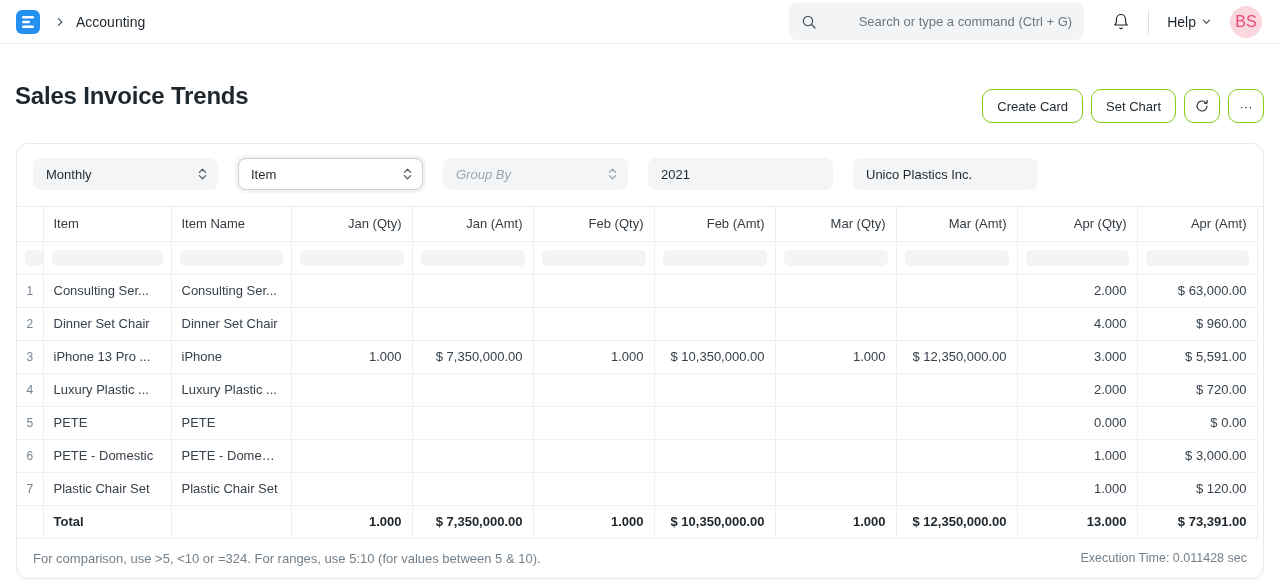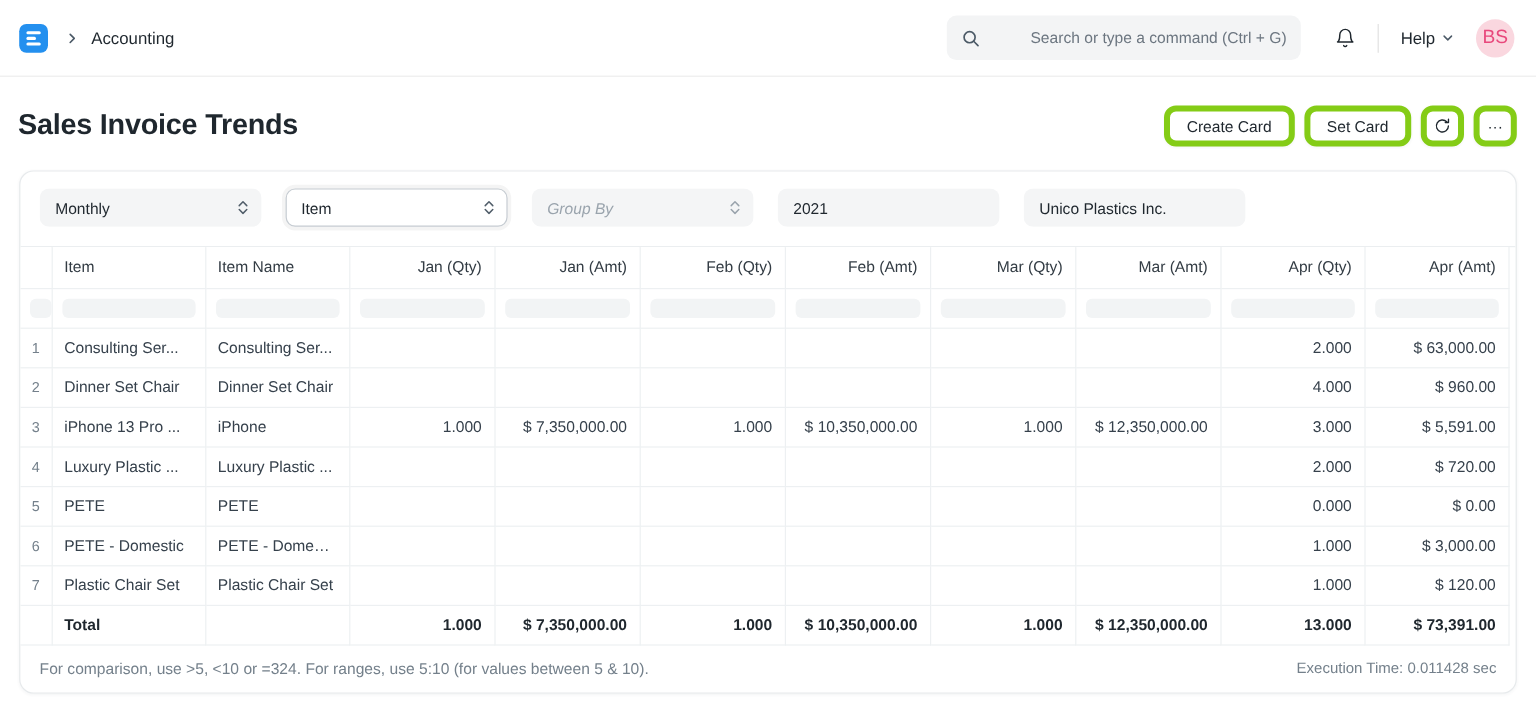--- a/index.html
+++ b/index.html
@@ -1,20 +1,20 @@
 <!DOCTYPE html>
 <html><head>
 <meta charset="utf-8">
 <style>
   * { margin:0; padding:0; box-sizing:border-box; }
   html,body { width:1280px; height:586px; overflow:hidden; background:#fff;
     font-family:"Liberation Sans","DejaVu Sans",sans-serif; color:#1f272e; }
 
   
-  .navbar { height:64px; display:flex; align-items:center; padding:0 18px 0 16px;
+  .navbar { height:44px; display:flex; align-items:center; padding:0 18px 0 16px;
     border-bottom:1px solid #ededed; background:#fff; }
   .logo { width:24px; height:24px; border-radius:6px; background:#2490ef;
     display:flex; align-items:center; justify-content:center; cursor:pointer; flex:none; }
   .crumb-chev { margin:0 10px 0 14px; color:#4c5a67; display:flex; }
   .breadcrumb { font-size:14px; color:#1f272e; cursor:pointer; }
   .nav-right { margin-left:auto; display:flex; align-items:center; }
   .searchbar { width:295px; height:37px; background:#f3f4f5; border-radius:8px;
     display:flex; align-items:center; padding:0 12px; cursor:text;justify-content:space-between; }
   .searchbar svg { flex:none; }
   .search-ph { font-size:13px; color:#6c7680; margin-left:9px; white-space:nowrap; }
@@ -22,24 +22,24 @@
   .nav-divider { width:1px; height:24px; background:#e2e2e2; margin:0 18px; }
   .help { display:flex; align-items:center; gap:5px; font-size:14px; cursor:pointer; }
   .avatar { width:32px; height:32px; border-radius:50%; margin-left:18px;
     display:flex; align-items:center; justify-content:center;
     font-size:16px; font-weight:500; cursor:pointer; }
 
   
   .page-head { display:flex; align-items:center; padding:24px 16px 18px 15px; }
   .page-title { font-size:24px; font-weight:700; letter-spacing:-0.2px; color:#1f272e; }
   .actions { margin-left:auto; display:flex; align-items:center; gap:8px; }
-  .btn { height:34px; background:#fff; border:5px solid #84cc16; border-radius:10px;
+  .btn { height:34px; background:#fff; border:1px solid #84cc16; border-radius:10px;
     font-size:13px; font-family:inherit; color:#1f272e; padding:0 14px; cursor:pointer;
     display:flex; align-items:center; justify-content:center;
-    box-shadow:0 1px 2px rgba(25,39,52,0.04); }
+    box-shadow:0 1px 2px rgba(25,39,52,0.04);margin-top:21px; }
   .btn.icon-btn { width:36px; padding:0; color:#1f272e; }
 
   
   .card { margin:2px 16px 0 16px; height:436px; background:#fff;
     border:1px solid #e7eaec; border-radius:12px;
     box-shadow:0 1px 3px rgba(25,39,52,0.05); overflow:hidden;
     display:flex; flex-direction:column; }
 
   .filters { display:flex; align-items:center; gap:20px; padding:14px 16px 16px 16px; }
   .control { height:32px; width:185px; background:#f4f5f6; border:1px solid transparent;
@@ -115,21 +115,21 @@
         </svg>
     </span>
     <span class="avatar" id="avatar" style="background: rgb(250, 215, 223); color: rgb(232, 72, 124);">BS</span>
   </div>
 </nav>
 
 <header class="page-head">
   <h1 class="page-title">Sales Invoice Trends</h1>
   <div class="actions">
     <button class="btn">Create Card</button>
-    <button class="btn">Set Card</button>
+    <button class="btn">Set Chart</button>
     <button class="btn icon-btn">
       <svg width="16" height="16" viewBox="0 0 24 24" fill="none" stroke="#1f272e" stroke-width="1.7" stroke-linecap="round" stroke-linejoin="round">
         <path d="M19.5 12a7.5 7.5 0 1 1-2.1-5.2"></path>
           <path d="M19.6 3.6 L19.6 7.6 L15.6 7.6"></path>
       </svg>
     </button>
     <button class="btn icon-btn">···</button>
   </div>
 </header>
 

